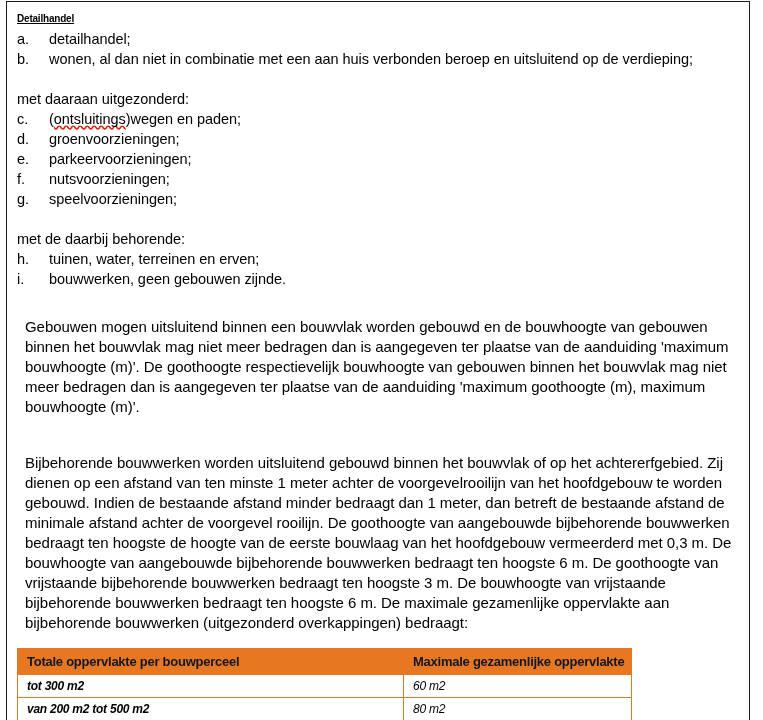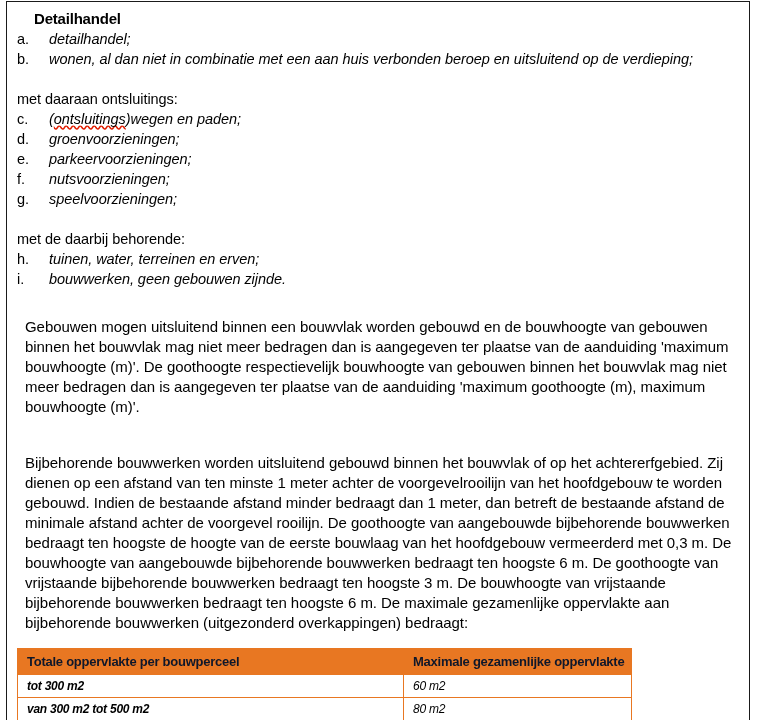--- a/index.html
+++ b/index.html
@@ -26,25 +26,26 @@
     border: 1px solid #1a1a1a;
     box-sizing: border-box;
     background: #ffffff;
   }
   #content {
     padding: 7px 10px 0 10px;
   }
 
   
   .title {
-    font-size: 15px;
+    font-size: 10px;
     font-weight: bold;
     line-height: 19px;
     letter-spacing: -0.2px;
-    margin: 0 0 1px 17px;
+    margin: 0 0 1px 0;
+    text-decoration: underline;
   }
   .para {
     font-size: 14.5px;
     line-height: 20px;
     margin: 0;
     text-align: left;
     letter-spacing: -0.05px;
   }
   .spacer {
     height: 20px;
@@ -61,21 +62,20 @@
     font-size: 14.5px;
     line-height: 20px;
     letter-spacing: -0.05px;
   }
   .list-marker {
     width: 32px;
     flex: 0 0 32px;
   }
   .list-text {
     flex: 1 1 auto;
-    font-style: italic;
   }
 
   
   .spell {
     text-decoration: underline wavy #e01b00;
     text-decoration-skip-ink: none;
     -webkit-text-decoration: underline wavy #e01b00;
     text-underline-offset: 1px;
     margin-top: 10px;
   }
@@ -144,21 +144,21 @@
         <span class="list-text">detailhandel;</span>
       </li>
       <li class="list-item">
         <span class="list-marker">b.</span>
         <span class="list-text">wonen, al dan niet in combinatie met een aan huis verbonden beroep en uitsluitend op de verdieping;</span>
       </li>
     </ul>
 
     <div class="spacer"></div>
 
-    <p class="para">met daaraan ontsluitings:</p>
+    <p class="para">met daaraan uitgezonderd:</p>
 
     <ul class="list">
       <li class="list-item">
         <span class="list-marker">c.</span>
         <span class="list-text"><span>(</span><span class="spell">ontsluitings</span><span>)wegen en paden;</span></span>
       </li>
       <li class="list-item">
         <span class="list-marker">d.</span>
         <span class="list-text">groenvoorzieningen;</span>
       </li>
@@ -210,21 +210,21 @@
             <th>Totale oppervlakte per bouwperceel</th>
             <th>Maximale gezamenlijke oppervlakte</th>
           </tr>
         </thead>
         <tbody>
           <tr>
             <td class="k">tot 300 m2</td>
             <td class="v">60 m2</td>
           </tr>
           <tr>
-            <td class="k">van 300 m2 tot 500 m2</td>
+            <td class="k">van 200 m2 tot 500 m2</td>
             <td class="v">80 m2</td>
           </tr>
           <tr>
             <td class="k">van 500 m2 tot 750 m2</td>
             <td class="v">90 m2</td>
           </tr>
 
         </tbody>
       </table>
     </div>

